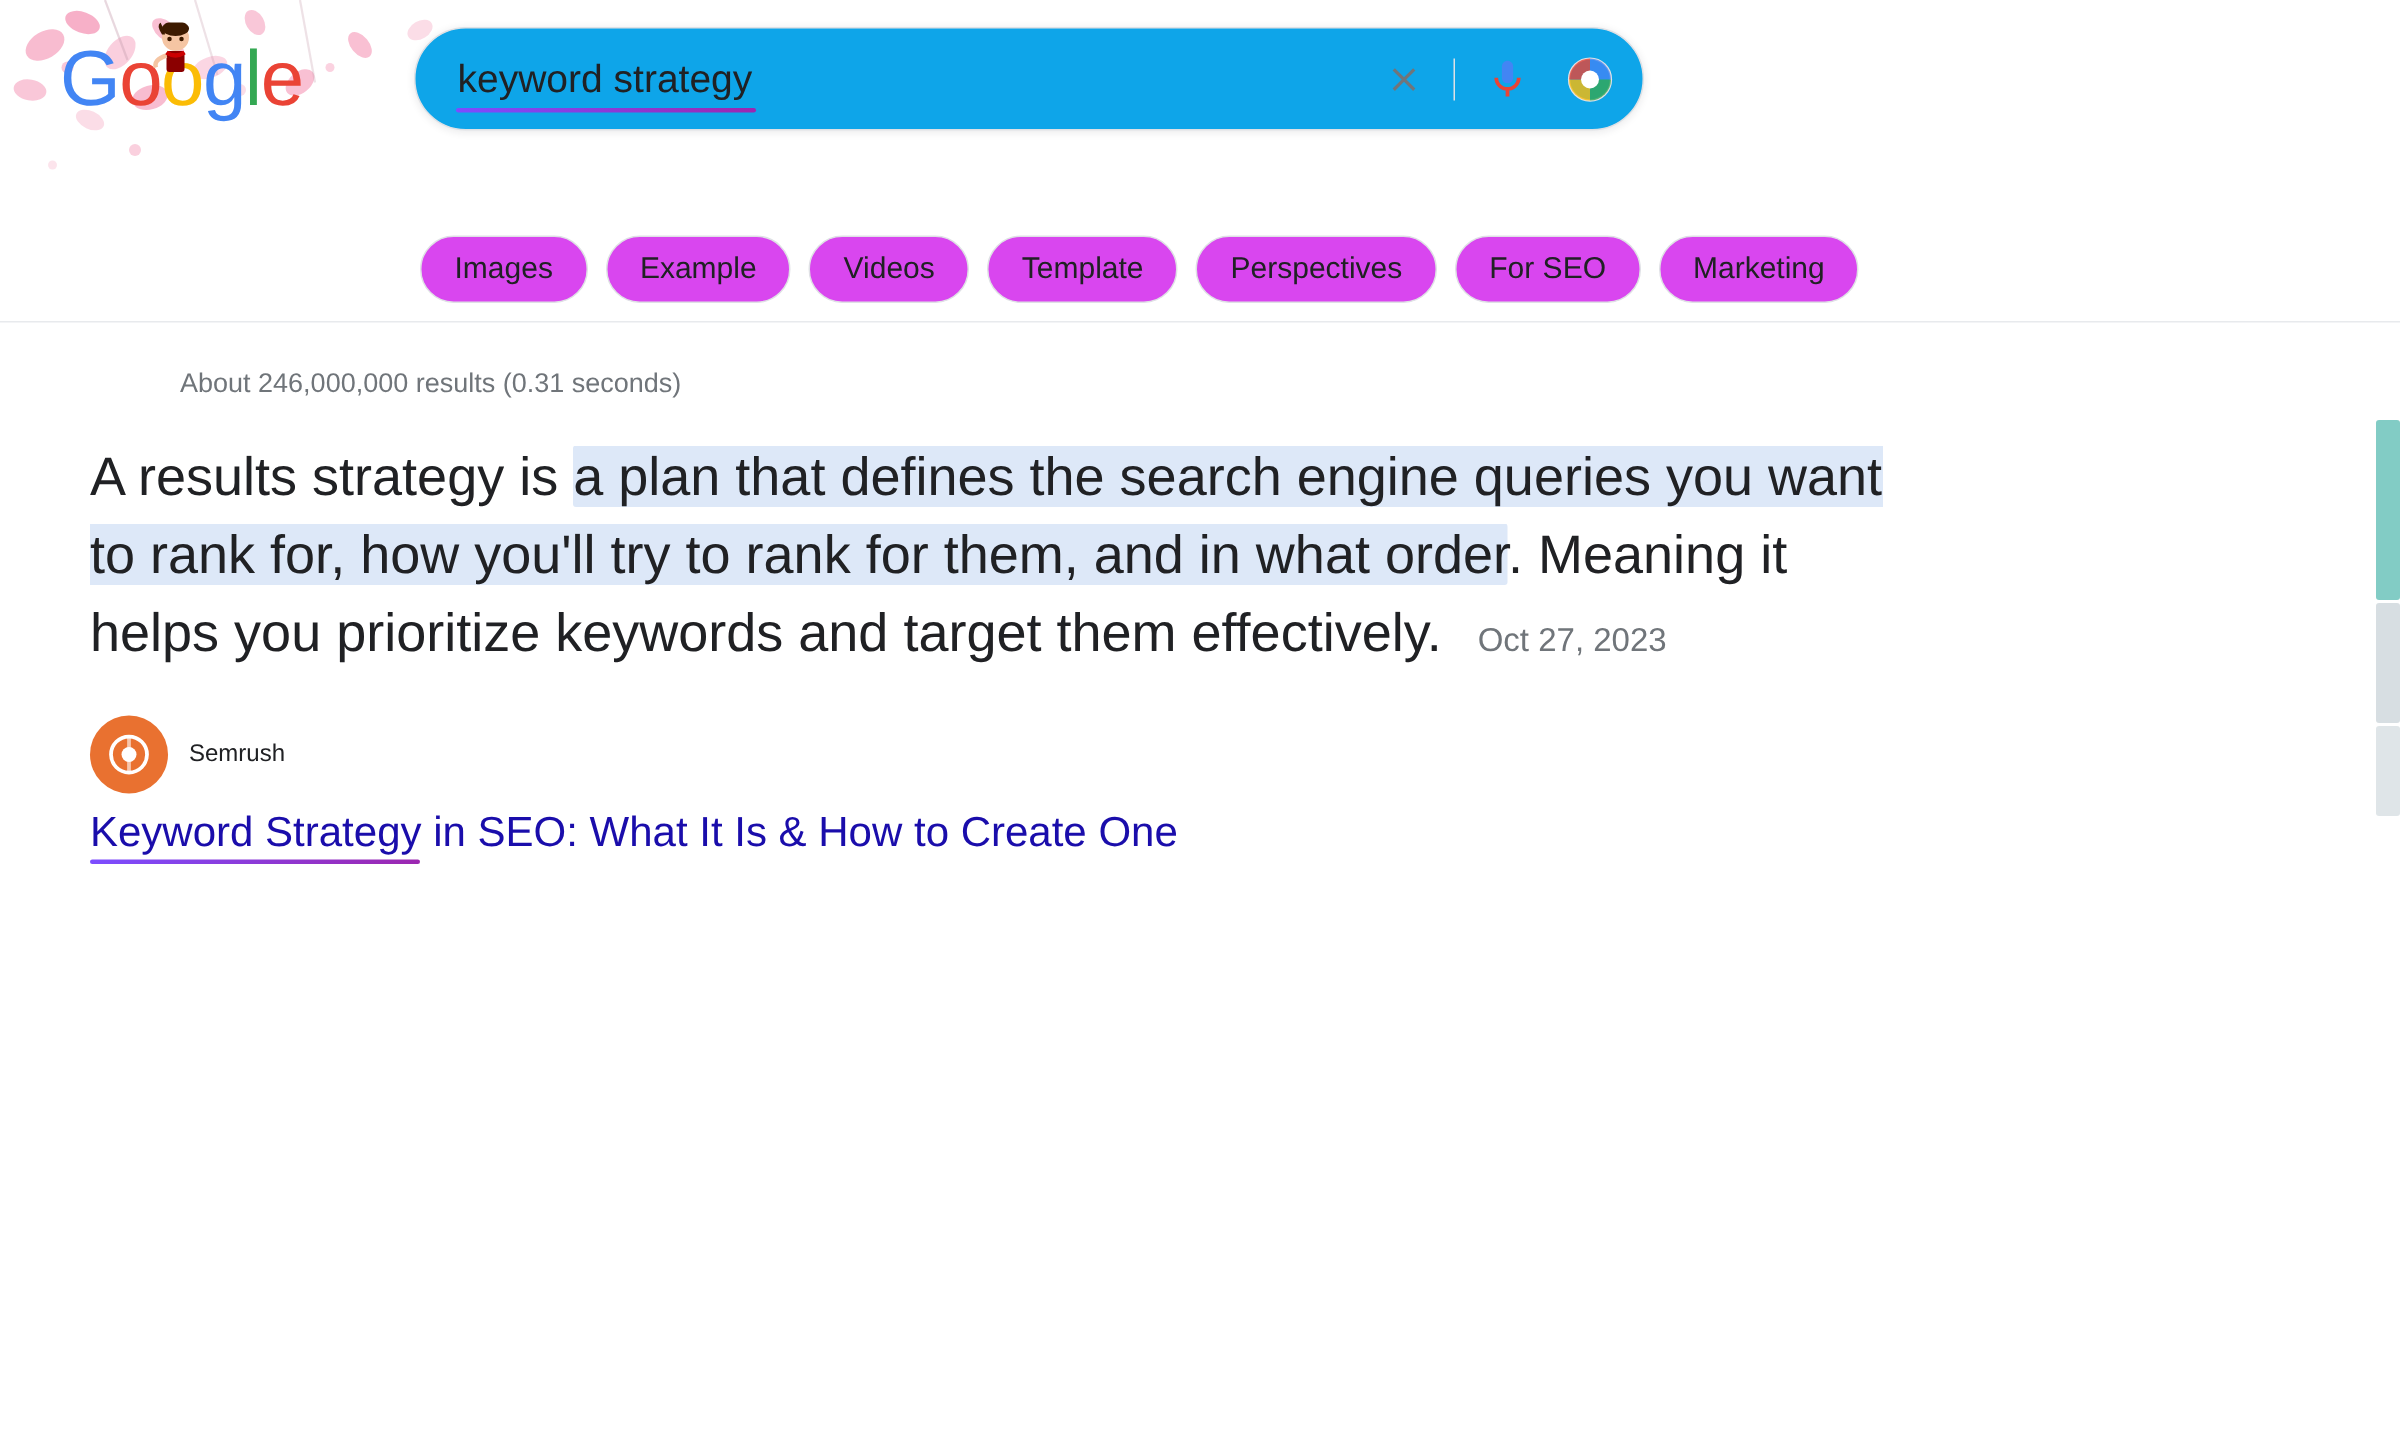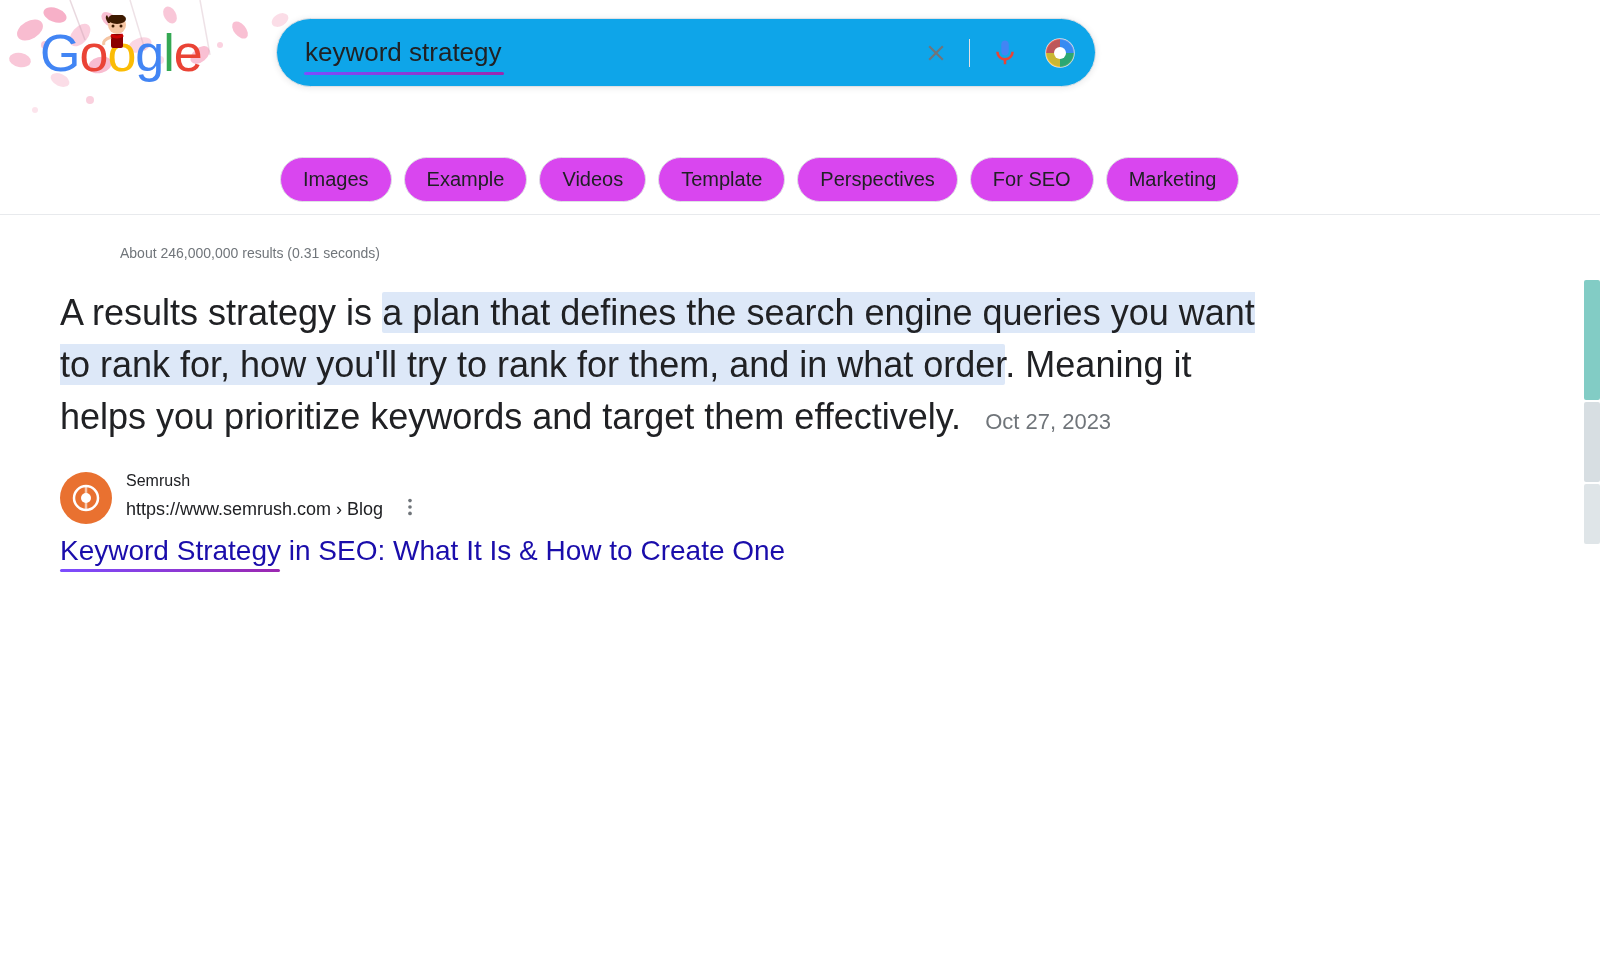--- a/index.html
+++ b/index.html
@@ -128,21 +128,21 @@
       background: #d946ef;
       cursor: pointer;
       white-space: nowrap;
       font-family: arial, sans-serif;
       margin-top: 48px;
     }
 
     
     .results-count {
       padding: 20px 20px 10px 60px;
-      font-size: 14px;
+      font-size: 18px;
       color: #70757a;
     }
 
     
     .main-result {
       padding: 10px 20px 10px 60px;
       max-width: 1300px;
     }
 
     .featured-snippet {
@@ -386,30 +386,20 @@
     <div class="source-favicon">
 
       <svg width="30" height="30" viewBox="0 0 30 30">
         <circle cx="15" cy="15" r="12" fill="none" stroke="white" stroke-width="2.5"></circle>
         <circle cx="15" cy="15" r="5" fill="white"></circle>
         <line x1="15" y1="3" x2="15" y2="27" stroke="white" stroke-width="2.5" opacity="0.6"></line>
       </svg>
     </div>
     <div class="source-info">
       <span class="source-name">Semrush</span>
-      <div class="source-url-row">
-        <span class="source-url">https://www.semrush.com › Blog</span>
-        <button class="more-options-btn">
-          <svg width="22" height="22" viewBox="0 0 24 24">
-            <circle cx="12" cy="5" r="2" fill="#70757a"></circle>
-            <circle cx="12" cy="12" r="2" fill="#70757a"></circle>
-            <circle cx="12" cy="19" r="2" fill="#70757a"></circle>
-          </svg>
-        </button>
-      </div>
     </div>
   </div>
 
   <a href="#" class="result-link">Keyword Strategy in SEO: What It Is &amp; How to Create One</a>
   <div class="link-underline"></div>
 </div>
 
 <div class="right-accent">
   <div class="accent-bar" style="height: 120px; background: #4db6ac; opacity: 0.7;"></div>
   <div class="accent-bar" style="height: 80px; background: #b0bec5; opacity: 0.5;"></div>

